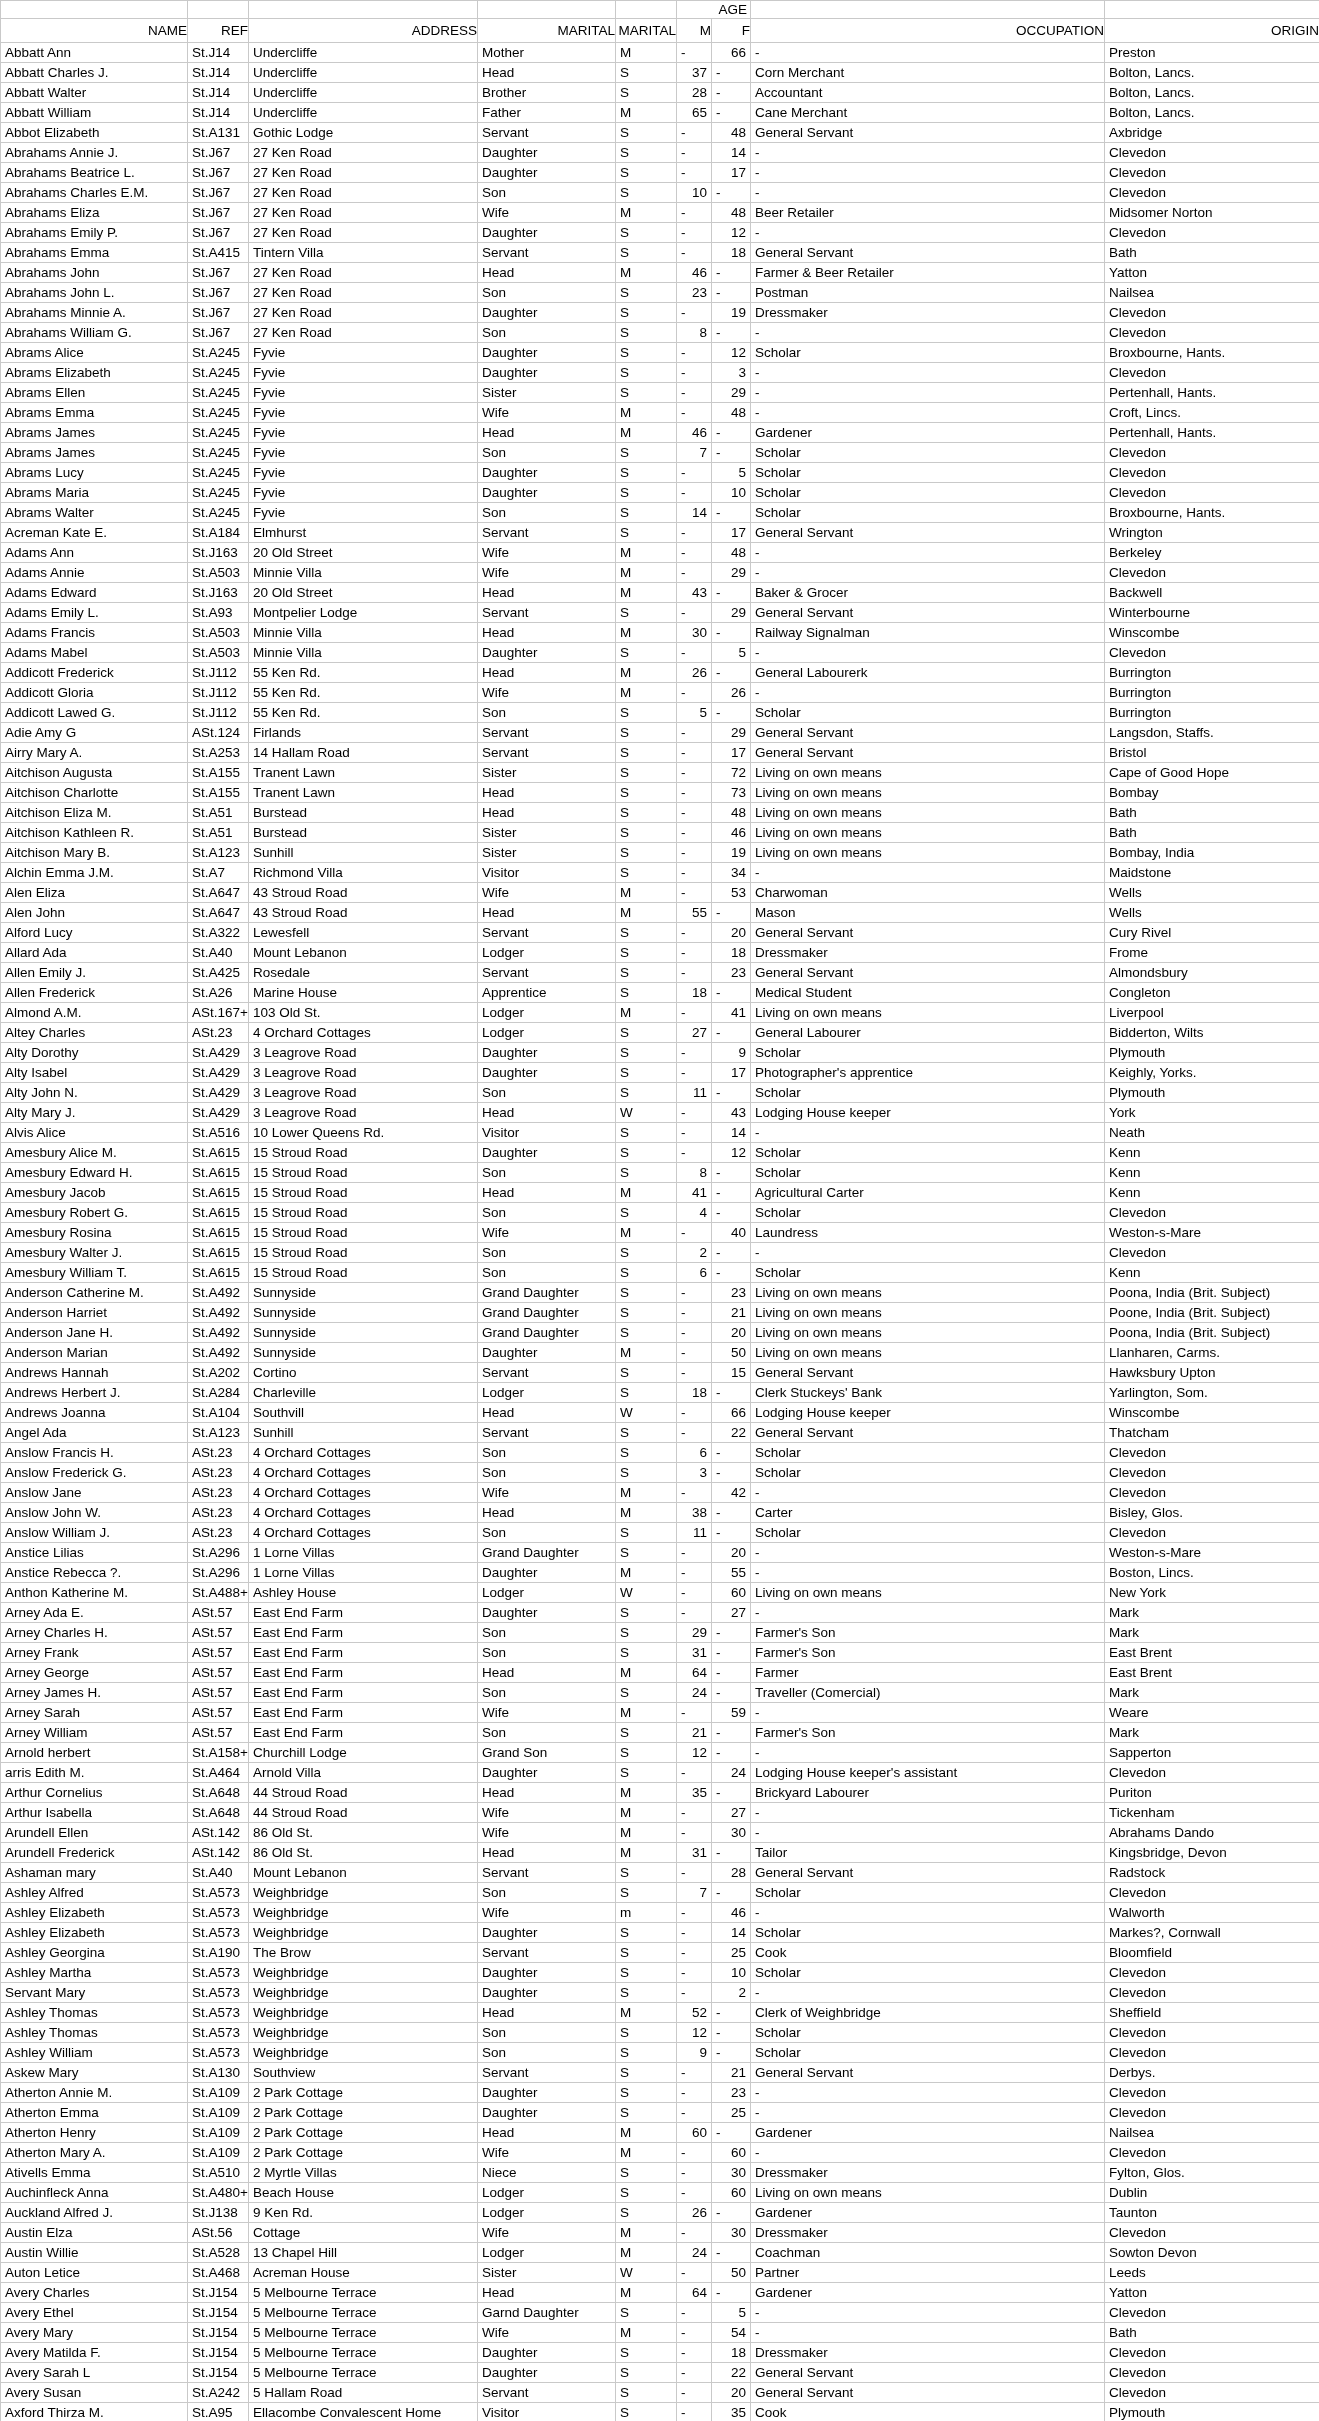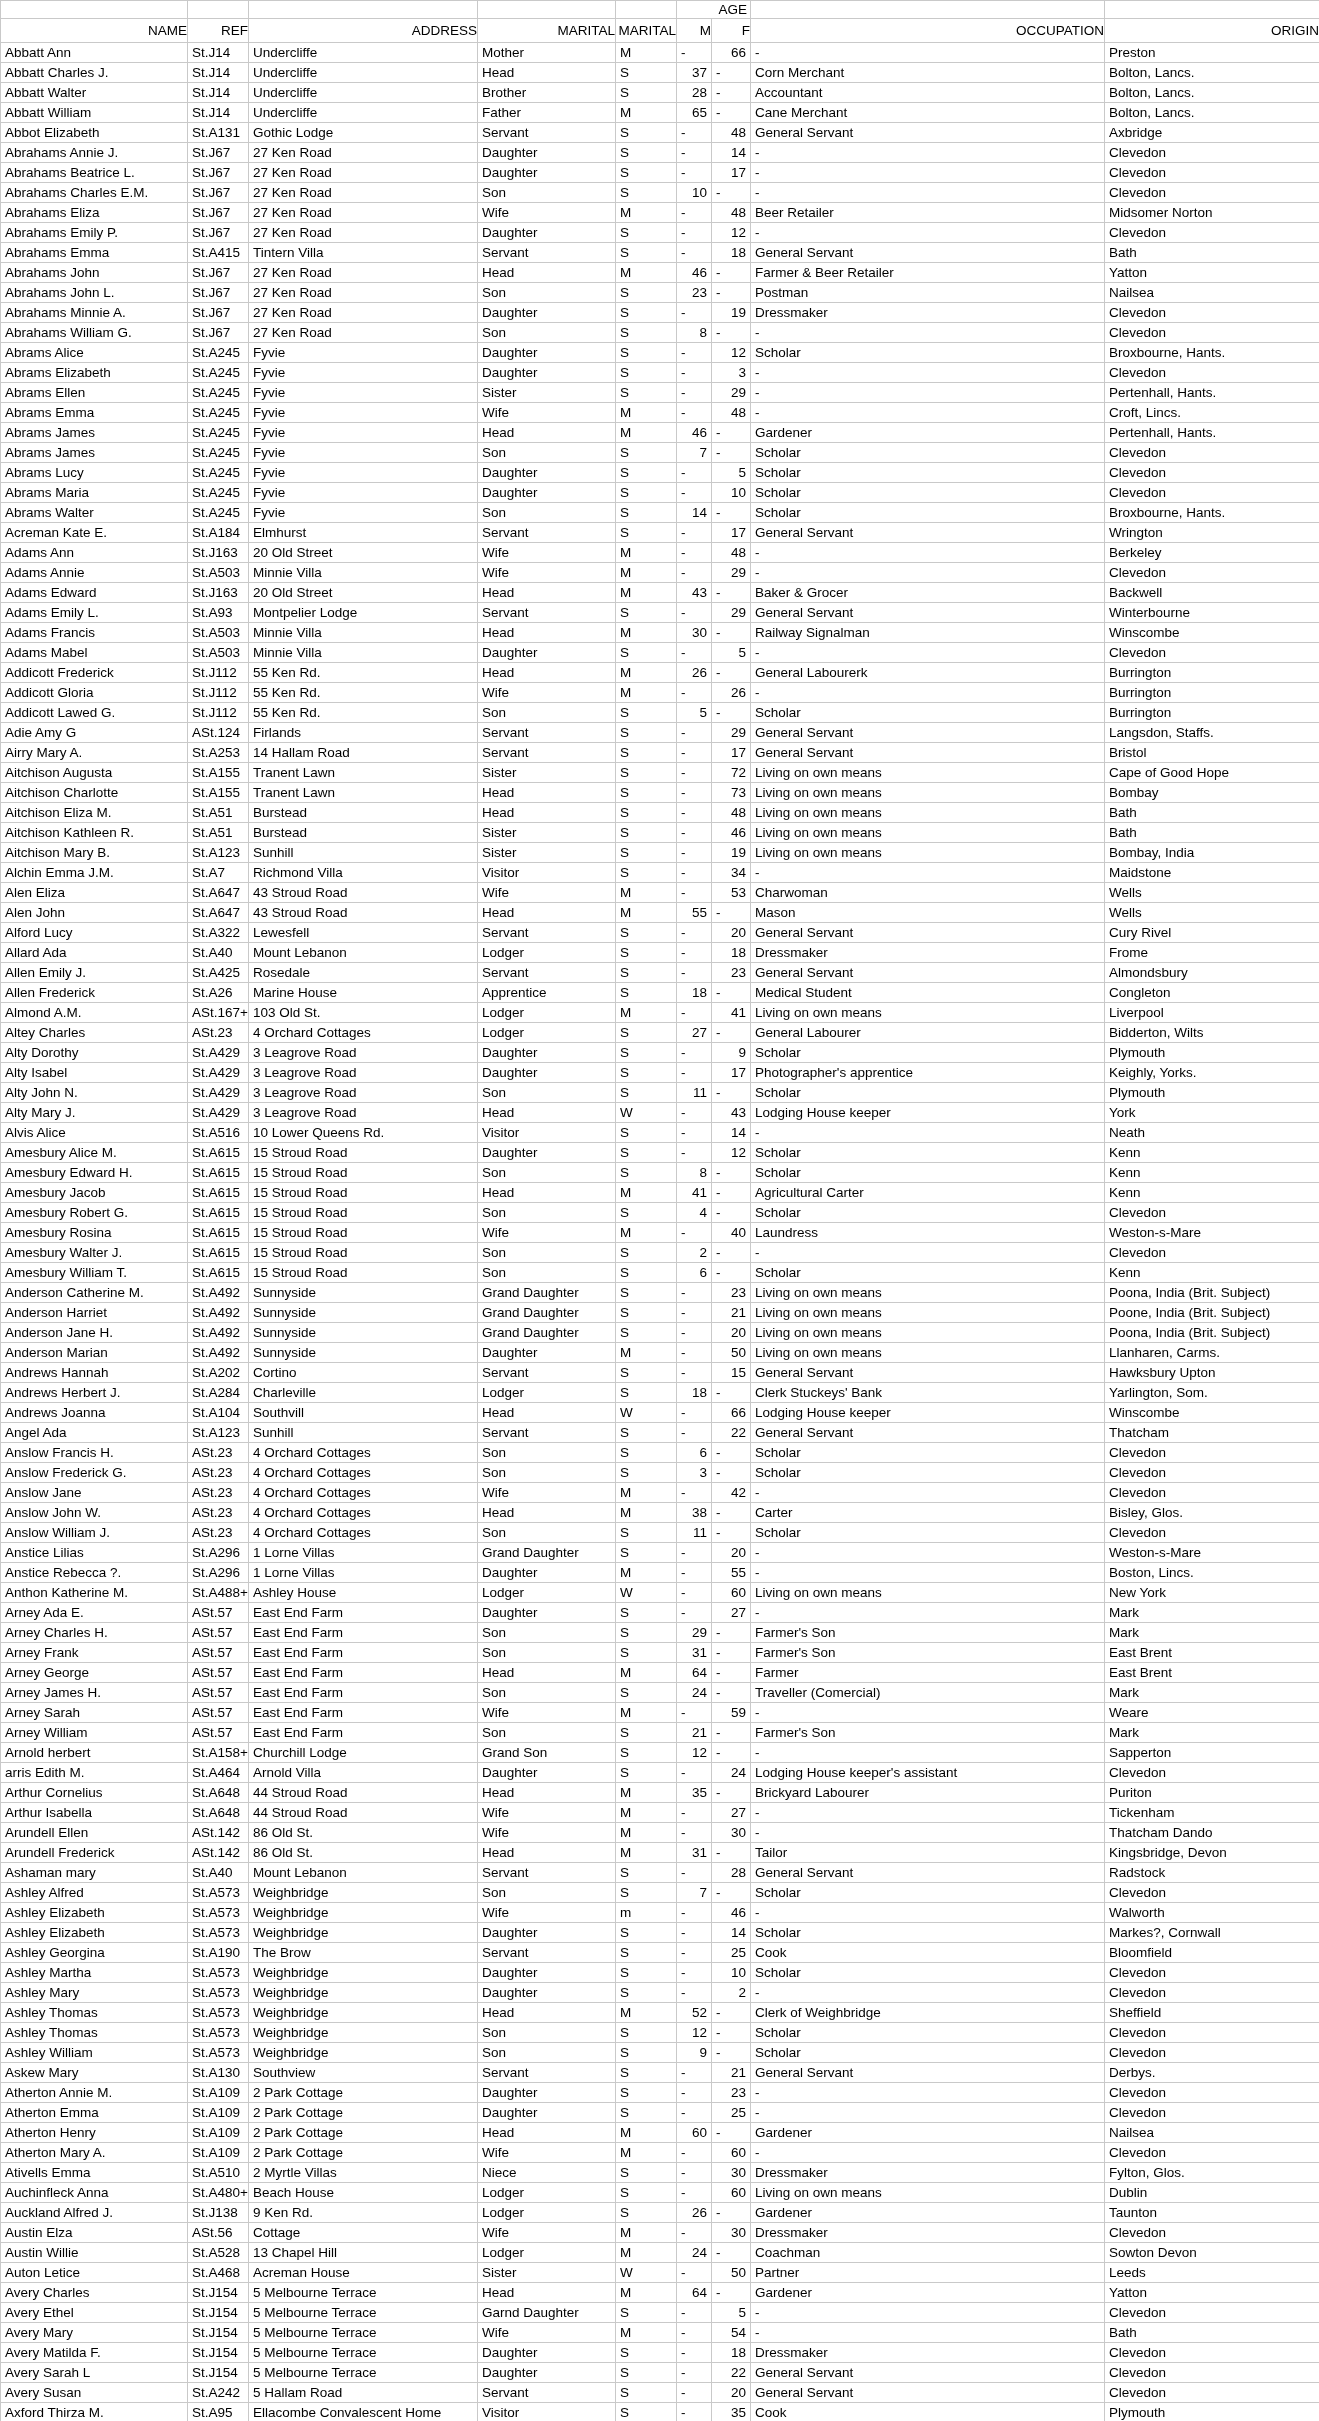--- a/index.html
+++ b/index.html
@@ -154,29 +154,29 @@
     <div class="row"><div class="cell">Arney Charles H.</div><div class="cell">ASt.57</div><div class="cell">East End Farm</div><div class="cell">Son</div><div class="cell">S</div><div class="cell num">29</div><div class="cell dash">-</div><div class="cell">Farmer's Son</div><div class="cell">Mark</div></div>
     <div class="row"><div class="cell">Arney Frank</div><div class="cell">ASt.57</div><div class="cell">East End Farm</div><div class="cell">Son</div><div class="cell">S</div><div class="cell num">31</div><div class="cell dash">-</div><div class="cell">Farmer's Son</div><div class="cell">East Brent</div></div>
     <div class="row"><div class="cell">Arney George</div><div class="cell">ASt.57</div><div class="cell">East End Farm</div><div class="cell">Head</div><div class="cell">M</div><div class="cell num">64</div><div class="cell dash">-</div><div class="cell">Farmer</div><div class="cell">East Brent</div></div>
     <div class="row"><div class="cell">Arney James H.</div><div class="cell">ASt.57</div><div class="cell">East End Farm</div><div class="cell">Son</div><div class="cell">S</div><div class="cell num">24</div><div class="cell dash">-</div><div class="cell">Traveller (Comercial)</div><div class="cell">Mark</div></div>
     <div class="row"><div class="cell">Arney Sarah</div><div class="cell">ASt.57</div><div class="cell">East End Farm</div><div class="cell">Wife</div><div class="cell">M</div><div class="cell dash">-</div><div class="cell num">59</div><div class="cell">-</div><div class="cell">Weare</div></div>
     <div class="row"><div class="cell">Arney William</div><div class="cell">ASt.57</div><div class="cell">East End Farm</div><div class="cell">Son</div><div class="cell">S</div><div class="cell num">21</div><div class="cell dash">-</div><div class="cell">Farmer's Son</div><div class="cell">Mark</div></div>
     <div class="row"><div class="cell">Arnold herbert</div><div class="cell">St.A158+</div><div class="cell">Churchill Lodge</div><div class="cell">Grand Son</div><div class="cell">S</div><div class="cell num">12</div><div class="cell dash">-</div><div class="cell">-</div><div class="cell">Sapperton</div></div>
     <div class="row"><div class="cell">arris Edith M.</div><div class="cell">St.A464</div><div class="cell">Arnold Villa</div><div class="cell">Daughter</div><div class="cell">S</div><div class="cell dash">-</div><div class="cell num">24</div><div class="cell">Lodging House keeper's assistant</div><div class="cell">Clevedon</div></div>
     <div class="row"><div class="cell">Arthur Cornelius</div><div class="cell">St.A648</div><div class="cell">44 Stroud Road</div><div class="cell">Head</div><div class="cell">M</div><div class="cell num">35</div><div class="cell dash">-</div><div class="cell">Brickyard Labourer</div><div class="cell">Puriton</div></div>
     <div class="row"><div class="cell">Arthur Isabella</div><div class="cell">St.A648</div><div class="cell">44 Stroud Road</div><div class="cell">Wife</div><div class="cell">M</div><div class="cell dash">-</div><div class="cell num">27</div><div class="cell">-</div><div class="cell">Tickenham</div></div>
-    <div class="row"><div class="cell">Arundell Ellen</div><div class="cell">ASt.142</div><div class="cell">86 Old St.</div><div class="cell">Wife</div><div class="cell">M</div><div class="cell dash">-</div><div class="cell num">30</div><div class="cell">-</div><div class="cell">Thatcham Dando</div></div>
+    <div class="row"><div class="cell">Arundell Ellen</div><div class="cell">ASt.142</div><div class="cell">86 Old St.</div><div class="cell">Wife</div><div class="cell">M</div><div class="cell dash">-</div><div class="cell num">30</div><div class="cell">-</div><div class="cell">Abrahams Dando</div></div>
     <div class="row"><div class="cell">Arundell Frederick</div><div class="cell">ASt.142</div><div class="cell">86 Old St.</div><div class="cell">Head</div><div class="cell">M</div><div class="cell num">31</div><div class="cell dash">-</div><div class="cell">Tailor</div><div class="cell">Kingsbridge, Devon</div></div>
     <div class="row"><div class="cell">Ashaman mary</div><div class="cell">St.A40</div><div class="cell">Mount Lebanon</div><div class="cell">Servant</div><div class="cell">S</div><div class="cell dash">-</div><div class="cell num">28</div><div class="cell">General Servant</div><div class="cell">Radstock</div></div>
     <div class="row"><div class="cell">Ashley Alfred</div><div class="cell">St.A573</div><div class="cell">Weighbridge</div><div class="cell">Son</div><div class="cell">S</div><div class="cell num">7</div><div class="cell dash">-</div><div class="cell">Scholar</div><div class="cell">Clevedon</div></div>
     <div class="row"><div class="cell">Ashley Elizabeth</div><div class="cell">St.A573</div><div class="cell">Weighbridge</div><div class="cell">Wife</div><div class="cell">m</div><div class="cell dash">-</div><div class="cell num">46</div><div class="cell">-</div><div class="cell">Walworth</div></div>
     <div class="row"><div class="cell">Ashley Elizabeth</div><div class="cell">St.A573</div><div class="cell">Weighbridge</div><div class="cell">Daughter</div><div class="cell">S</div><div class="cell dash">-</div><div class="cell num">14</div><div class="cell">Scholar</div><div class="cell">Markes?, Cornwall</div></div>
     <div class="row"><div class="cell">Ashley Georgina</div><div class="cell">St.A190</div><div class="cell">The Brow</div><div class="cell">Servant</div><div class="cell">S</div><div class="cell dash">-</div><div class="cell num">25</div><div class="cell">Cook</div><div class="cell">Bloomfield</div></div>
     <div class="row"><div class="cell">Ashley Martha</div><div class="cell">St.A573</div><div class="cell">Weighbridge</div><div class="cell">Daughter</div><div class="cell">S</div><div class="cell dash">-</div><div class="cell num">10</div><div class="cell">Scholar</div><div class="cell">Clevedon</div></div>
-    <div class="row"><div class="cell">Ashley Mary</div><div class="cell">St.A573</div><div class="cell">Weighbridge</div><div class="cell">Daughter</div><div class="cell">S</div><div class="cell dash">-</div><div class="cell num">2</div><div class="cell">-</div><div class="cell">Clevedon</div></div>
+    <div class="row"><div class="cell">Servant Mary</div><div class="cell">St.A573</div><div class="cell">Weighbridge</div><div class="cell">Daughter</div><div class="cell">S</div><div class="cell dash">-</div><div class="cell num">2</div><div class="cell">-</div><div class="cell">Clevedon</div></div>
     <div class="row"><div class="cell">Ashley Thomas</div><div class="cell">St.A573</div><div class="cell">Weighbridge</div><div class="cell">Head</div><div class="cell">M</div><div class="cell num">52</div><div class="cell dash">-</div><div class="cell">Clerk of Weighbridge</div><div class="cell">Sheffield</div></div>
     <div class="row"><div class="cell">Ashley Thomas</div><div class="cell">St.A573</div><div class="cell">Weighbridge</div><div class="cell">Son</div><div class="cell">S</div><div class="cell num">12</div><div class="cell dash">-</div><div class="cell">Scholar</div><div class="cell">Clevedon</div></div>
     <div class="row"><div class="cell">Ashley William</div><div class="cell">St.A573</div><div class="cell">Weighbridge</div><div class="cell">Son</div><div class="cell">S</div><div class="cell num">9</div><div class="cell dash">-</div><div class="cell">Scholar</div><div class="cell">Clevedon</div></div>
     <div class="row"><div class="cell">Askew Mary</div><div class="cell">St.A130</div><div class="cell">Southview</div><div class="cell">Servant</div><div class="cell">S</div><div class="cell dash">-</div><div class="cell num">21</div><div class="cell">General Servant</div><div class="cell">Derbys.</div></div>
     <div class="row"><div class="cell">Atherton Annie M.</div><div class="cell">St.A109</div><div class="cell">2 Park Cottage</div><div class="cell">Daughter</div><div class="cell">S</div><div class="cell dash">-</div><div class="cell num">23</div><div class="cell">-</div><div class="cell">Clevedon</div></div>
     <div class="row"><div class="cell">Atherton Emma</div><div class="cell">St.A109</div><div class="cell">2 Park Cottage</div><div class="cell">Daughter</div><div class="cell">S</div><div class="cell dash">-</div><div class="cell num">25</div><div class="cell">-</div><div class="cell">Clevedon</div></div>
     <div class="row"><div class="cell">Atherton Henry</div><div class="cell">St.A109</div><div class="cell">2 Park Cottage</div><div class="cell">Head</div><div class="cell">M</div><div class="cell num">60</div><div class="cell dash">-</div><div class="cell">Gardener</div><div class="cell">Nailsea</div></div>
     <div class="row"><div class="cell">Atherton Mary A.</div><div class="cell">St.A109</div><div class="cell">2 Park Cottage</div><div class="cell">Wife</div><div class="cell">M</div><div class="cell dash">-</div><div class="cell num">60</div><div class="cell">-</div><div class="cell">Clevedon</div></div>
     <div class="row"><div class="cell">Ativells Emma</div><div class="cell">St.A510</div><div class="cell">2 Myrtle Villas</div><div class="cell">Niece</div><div class="cell">S</div><div class="cell dash">-</div><div class="cell num">30</div><div class="cell">Dressmaker</div><div class="cell">Fylton, Glos.</div></div>
     <div class="row"><div class="cell">Auchinfleck Anna</div><div class="cell">St.A480+</div><div class="cell">Beach House</div><div class="cell">Lodger</div><div class="cell">S</div><div class="cell dash">-</div><div class="cell num">60</div><div class="cell">Living on own means</div><div class="cell">Dublin</div></div>

